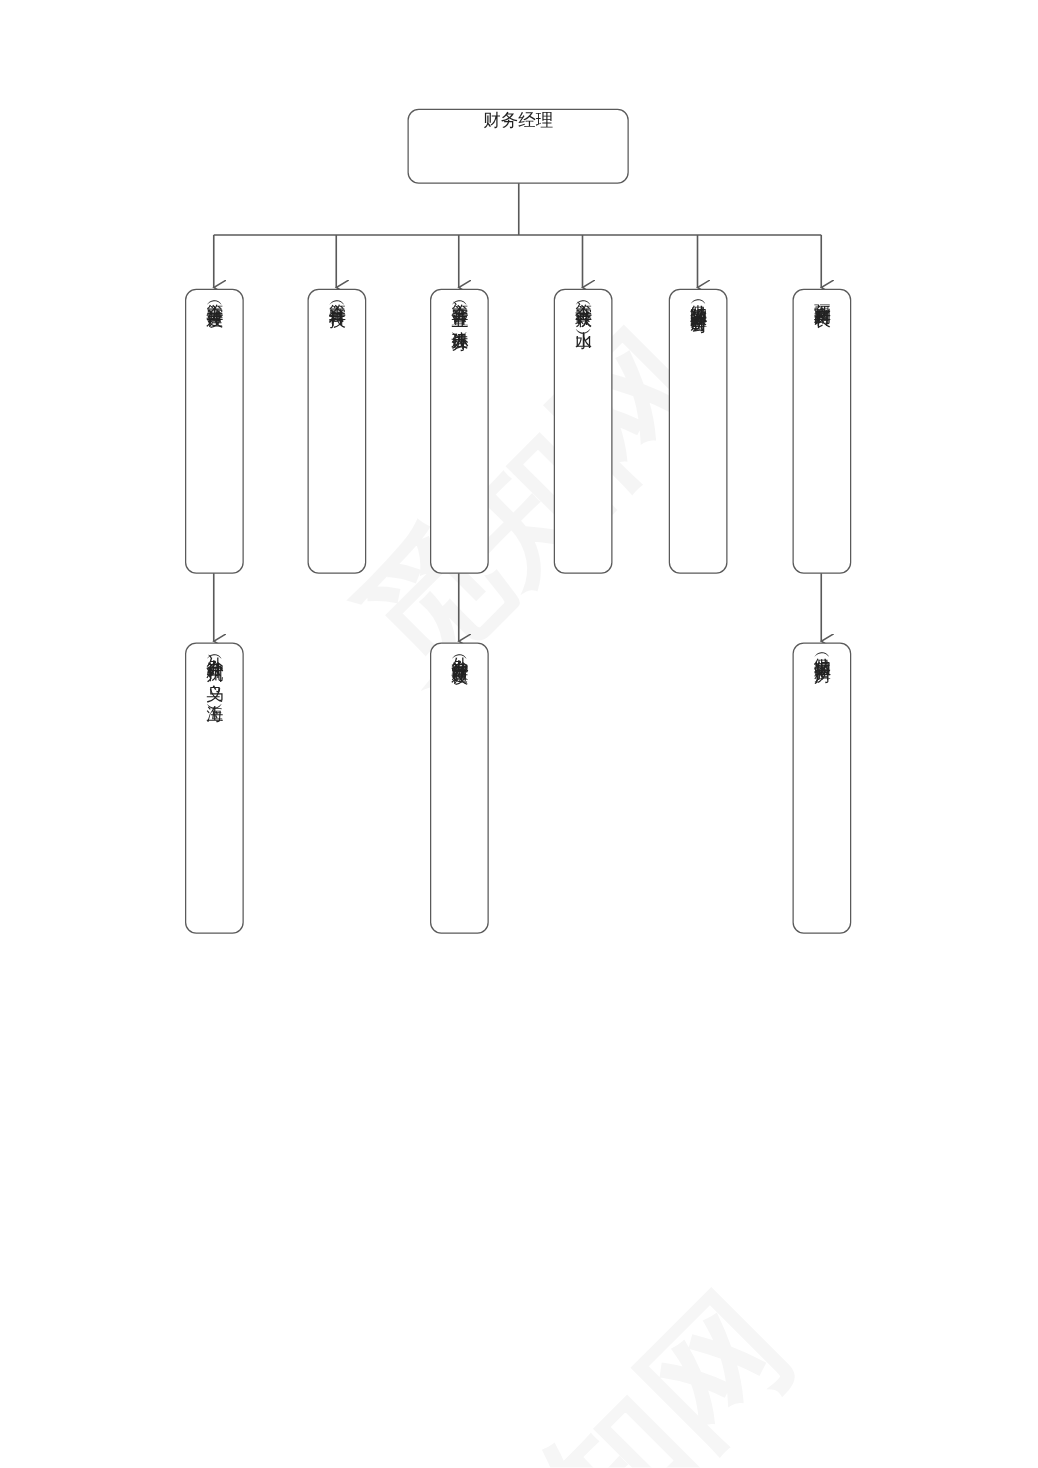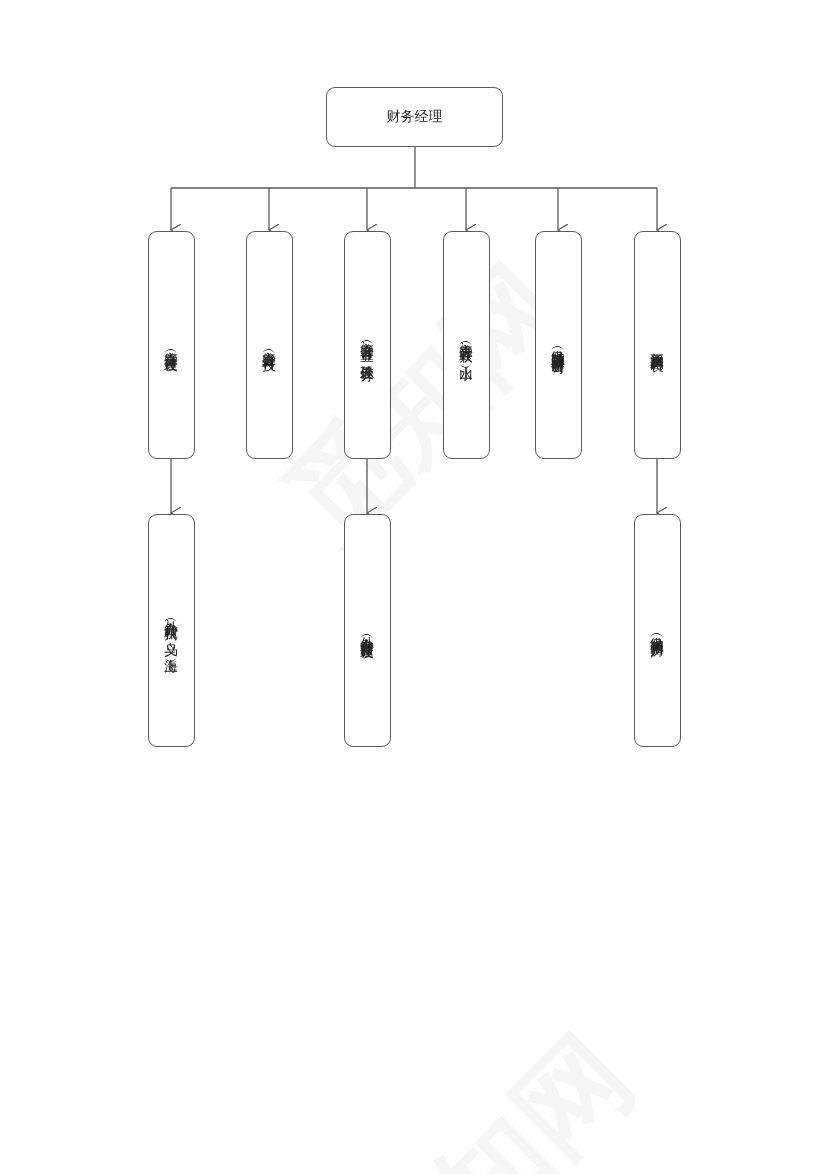--- a/index.html
+++ b/index.html
@@ -1,19 +1,19 @@
 <!DOCTYPE html>
 <html><head>
 <meta charset="utf-8">
 <style>
   html, body { margin:0; padding:0; background:#ffffff; }
   body { width:830px; height:1174px; position:relative; overflow:hidden;
          font-family:"DejaVu Sans", sans-serif; color:#222; }
   .box { position:absolute; box-sizing:border-box; border:1.3px solid #5a5a5a;
-         border-radius:9px; background:#fff; display:flex; align-items:center;
+         border-radius:9px; background:#fff; display:flex; align-items:flex-start;
          justify-content:center; }
   .top-box { font-size:14px; }
   .vbox .label { writing-mode:vertical-rl; text-orientation:upright;
                  font-size:13.5px; line-height:20px; letter-spacing:1px; }
   svg.lines { position:absolute; left:0; top:0; }
   .wm { position:absolute; font-size:110px; font-weight:bold; color:#000;
         opacity:0.035; transform:rotate(-45deg); white-space:nowrap;
         pointer-events:none; }
 </style>
 </head>

